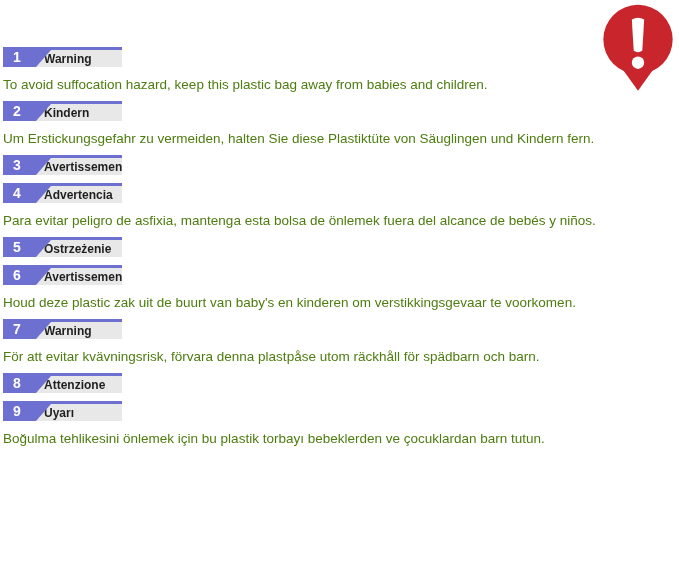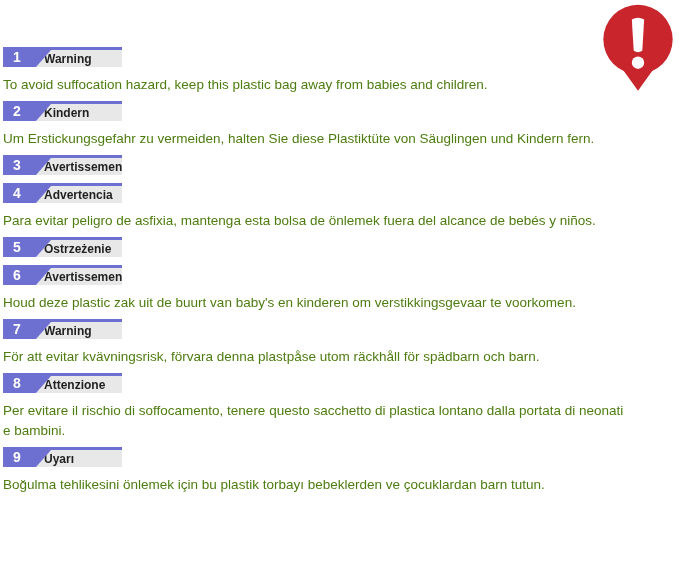--- a/index.html
+++ b/index.html
@@ -140,22 +140,20 @@
     <p class="body-text">För att evitar kvävningsrisk, förvara denna plastpåse utom räckhåll för spädbarn och barn.</p>
   </section>
 
   <section class="warning-section">
     <div class="badge">
       <span class="badge-num">8</span>
       <span class="badge-ribbon">
         <span class="badge-label">Attenzione</span>
       </span>
     </div>
-    <p class="body-text">Per evitare il rischio di soffocamento, tenere questo sacchetto di plastica lontano dalla portata di neonati
-e bambini.</p>
   </section>
 
   <section class="warning-section">
     <div class="badge">
       <span class="badge-num">9</span>
       <span class="badge-ribbon">
         <span class="badge-label">Uyarı</span>
       </span>
     </div>
     <p class="body-text">Boğulma tehlikesini önlemek için bu plastik torbayı bebeklerden ve çocuklardan barn tutun.</p>

